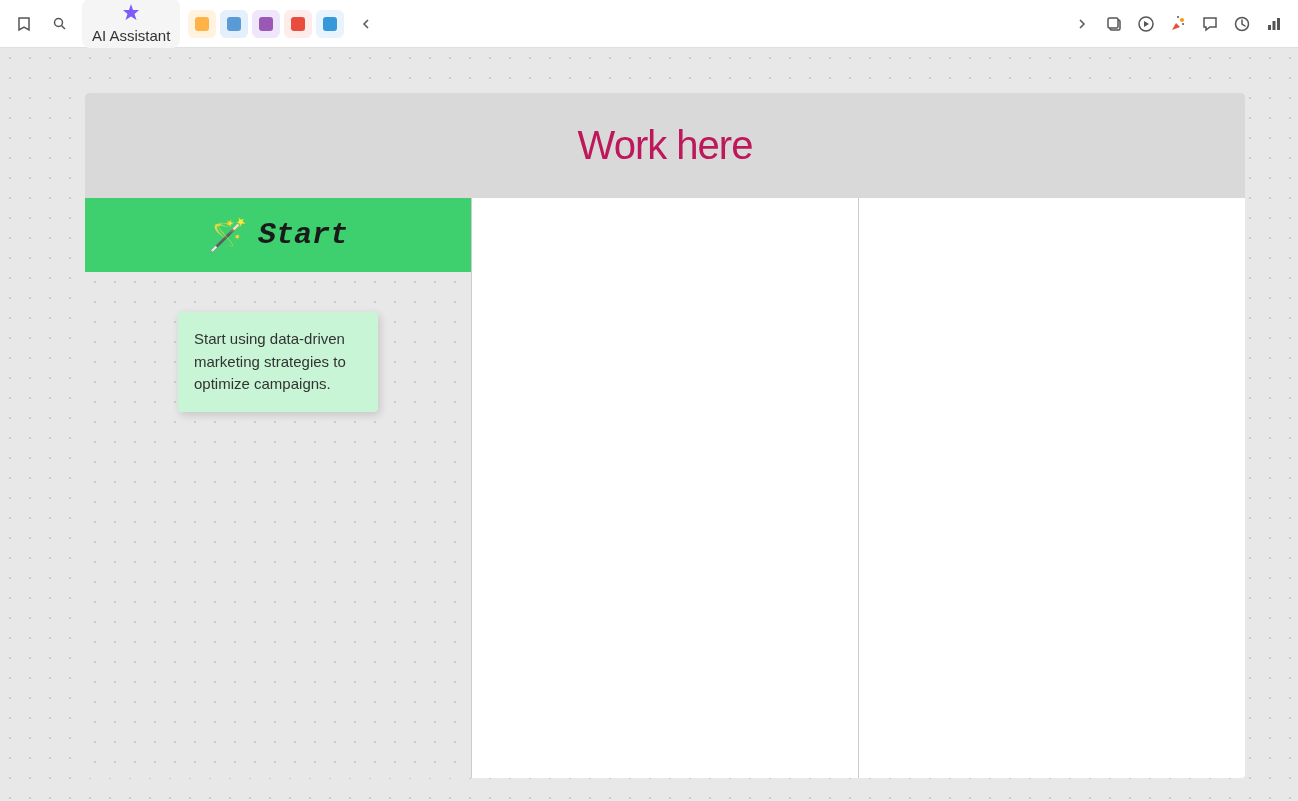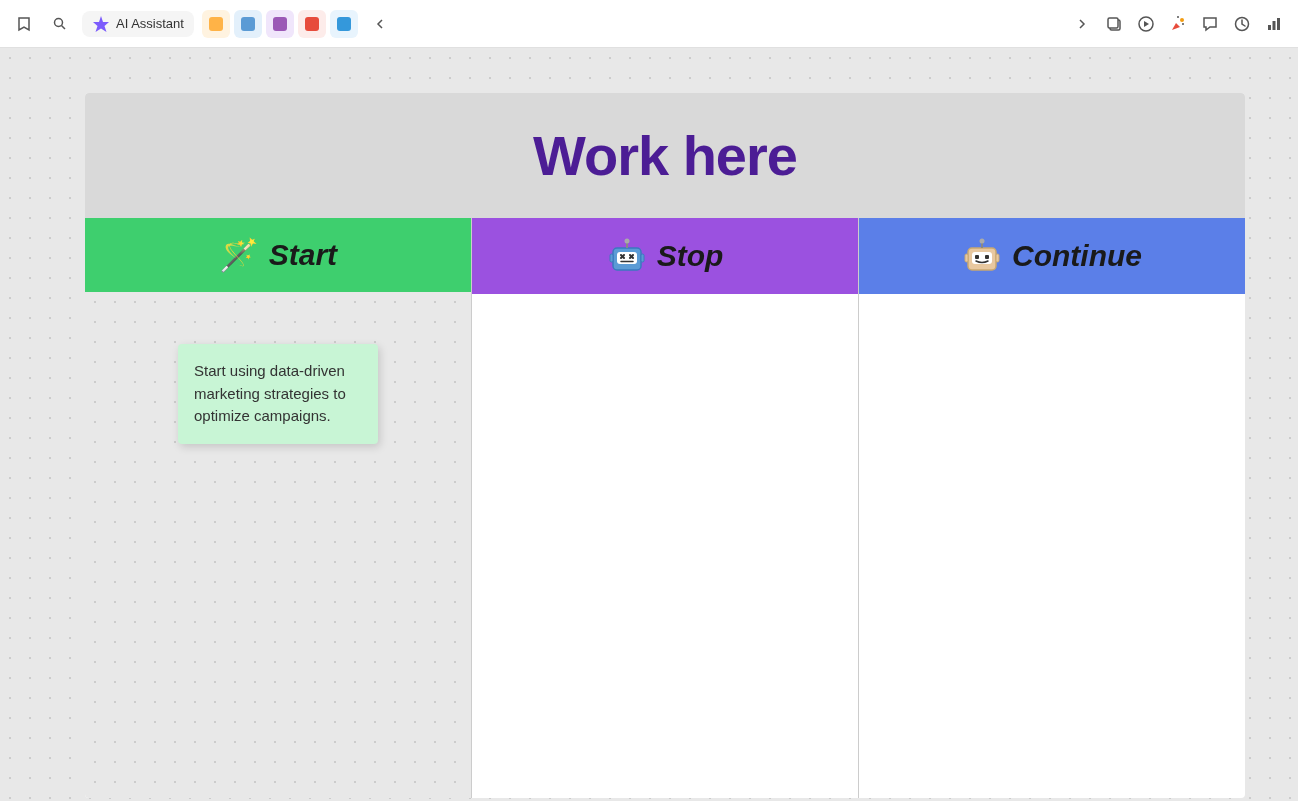--- a/index.html
+++ b/index.html
@@ -43,23 +43,24 @@
     }
 
     .ai-assistant-btn {
       display: flex;
       align-items: center;
       gap: 6px;
       padding: 4px 10px;
       border-radius: 8px;
       background: #f5f5f5;
       cursor: pointer;
-      font-size: 13px;
+      font-size: 15px;
       font-weight: 500;
       color: #333;
+      flex-direction: column;
     }
 
     .ai-assistant-btn .ai-logo {
       width: 18px;
       height: 18px;
     }
 
     .app-icons {
       display: flex;
       align-items: center;
@@ -110,23 +111,23 @@
     }
 
     
     .board-header {
       background: #d9d9d9;
       padding: 30px 20px;
       text-align: center;
     }
 
     .board-title {
-      font-size: 56px;
-      font-weight: 700;
-      color: #4c1d95;
+      font-size: 40px;
+      font-weight: 400;
+      color: #be185d;
       letter-spacing: -1px;
     }
 
     
     .columns-wrapper {
       display: flex;
       height: 580px;
     }
 
     .column {
@@ -146,21 +147,21 @@
       justify-content: center;
       gap: 10px;
     }
 
     .col-header-start { background: #3ecf6e; }
     .col-header-stop  { background: #9b51e0; }
     .col-header-continue { background: #5b7fe8; }
 
     .col-header-title {
       font-size: 30px;
-      font-family: Liberation Sans, sans-serif;
+      font-family: Liberation Mono, monospace;
       font-style: italic;
       font-weight: 700;
       color: #1a1a1a;
     }
 
     
     .col-body {
       flex: 1;
       padding: 20px;
       background: #e8e8e8;
@@ -170,21 +171,21 @@
 
     
     .sticky-note {
       border-radius: 4px;
       padding: 16px;
       font-size: 15px;
       line-height: 1.5;
       color: #333;
       box-shadow: 2px 3px 8px rgba(0,0,0,0.15);
       max-width: 200px;
-      margin: 32px auto 0;
+      margin: 20px auto 0;
     }
 
     .sticky-start {
       background: #c8f5d5;
     }
 
     .sticky-stop {
       background: #ffffff;
     }
 
@@ -329,65 +330,21 @@
           <span class="col-header-title">Start</span>
         </div>
         <div class="col-body">
           <div class="sticky-note sticky-start">
             <span>Start using data-driven marketing strategies to optimize campaigns.</span>
           </div>
         </div>
       </div>
 
       <div class="column">
-        <div class="col-header col-header-stop">
-
-          <span class="robot-icon">
-            <svg width="40" height="40" viewBox="0 0 40 40">
-
-              <rect x="6" y="12" width="28" height="22" rx="4" fill="#5b9bd5" stroke="#3a7abf" stroke-width="1.5"></rect>
-
-              <rect x="19" y="5" width="2" height="7" fill="#888"></rect>
-              <circle cx="20" cy="5" r="2.5" fill="#aaa"></circle>
-
-              <rect x="10" y="16" width="20" height="12" rx="3" fill="#fff"></rect>
-
-              <line x1="14" y1="19" x2="17" y2="22" stroke="#333" stroke-width="2" stroke-linecap="round"></line>
-              <line x1="17" y1="19" x2="14" y2="22" stroke="#333" stroke-width="2" stroke-linecap="round"></line>
-              <line x1="23" y1="19" x2="26" y2="22" stroke="#333" stroke-width="2" stroke-linecap="round"></line>
-              <line x1="26" y1="19" x2="23" y2="22" stroke="#333" stroke-width="2" stroke-linecap="round"></line>
-
-              <line x1="14" y1="25.5" x2="26" y2="25.5" stroke="#333" stroke-width="1.5" stroke-linecap="round"></line>
-
-              <rect x="3" y="18" width="3" height="8" rx="1.5" fill="#5b9bd5" stroke="#3a7abf" stroke-width="1"></rect>
-              <rect x="34" y="18" width="3" height="8" rx="1.5" fill="#5b9bd5" stroke="#3a7abf" stroke-width="1"></rect>
-            </svg>
-          </span>
-          <span class="col-header-title">Stop</span>
-        </div>
       </div>
 
       <div class="column">
-        <div class="col-header col-header-continue">
-
-          <span class="robot-icon">
-            <svg width="40" height="40" viewBox="0 0 40 40">
-              <rect x="6" y="12" width="28" height="22" rx="4" fill="#e8c8a0" stroke="#c9a870" stroke-width="1.5"></rect>
-              <rect x="19" y="5" width="2" height="7" fill="#888"></rect>
-              <circle cx="20" cy="5" r="2.5" fill="#aaa"></circle>
-              <rect x="10" y="16" width="20" height="12" rx="3" fill="#fff"></rect>
-
-              <rect x="13" y="19" width="4" height="4" rx="1" fill="#333"></rect>
-              <rect x="23" y="19" width="4" height="4" rx="1" fill="#333"></rect>
-
-              <path d="M14 25 Q20 28 26 25" stroke="#333" stroke-width="1.5" fill="none" stroke-linecap="round"></path>
-              <rect x="3" y="18" width="3" height="8" rx="1.5" fill="#e8c8a0" stroke="#c9a870" stroke-width="1"></rect>
-              <rect x="34" y="18" width="3" height="8" rx="1.5" fill="#e8c8a0" stroke="#c9a870" stroke-width="1"></rect>
-            </svg>
-          </span>
-          <span class="col-header-title">Continue</span>
-        </div>
       </div>
 
     </div>
   </div>
 
 </div>
 
 </body></html>

